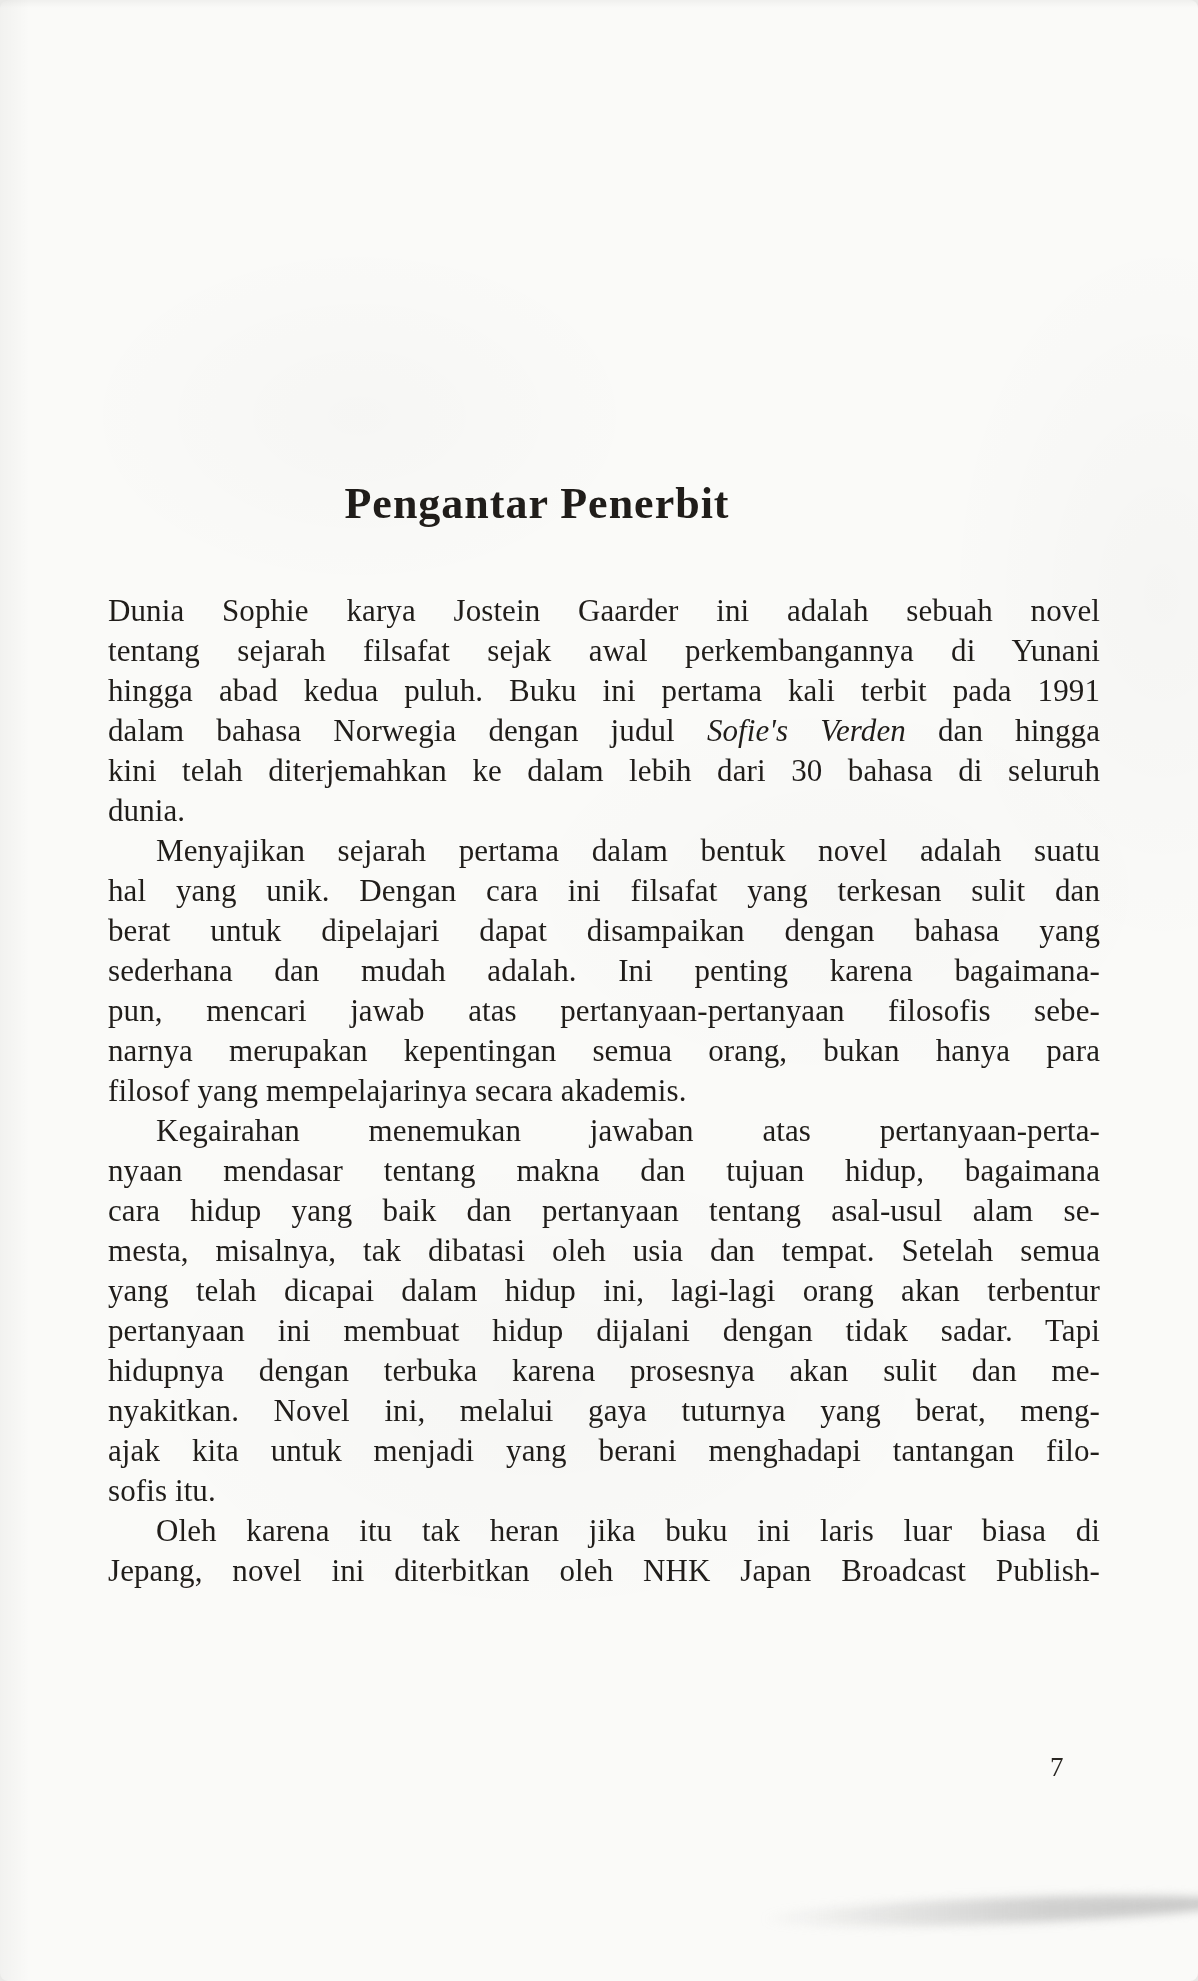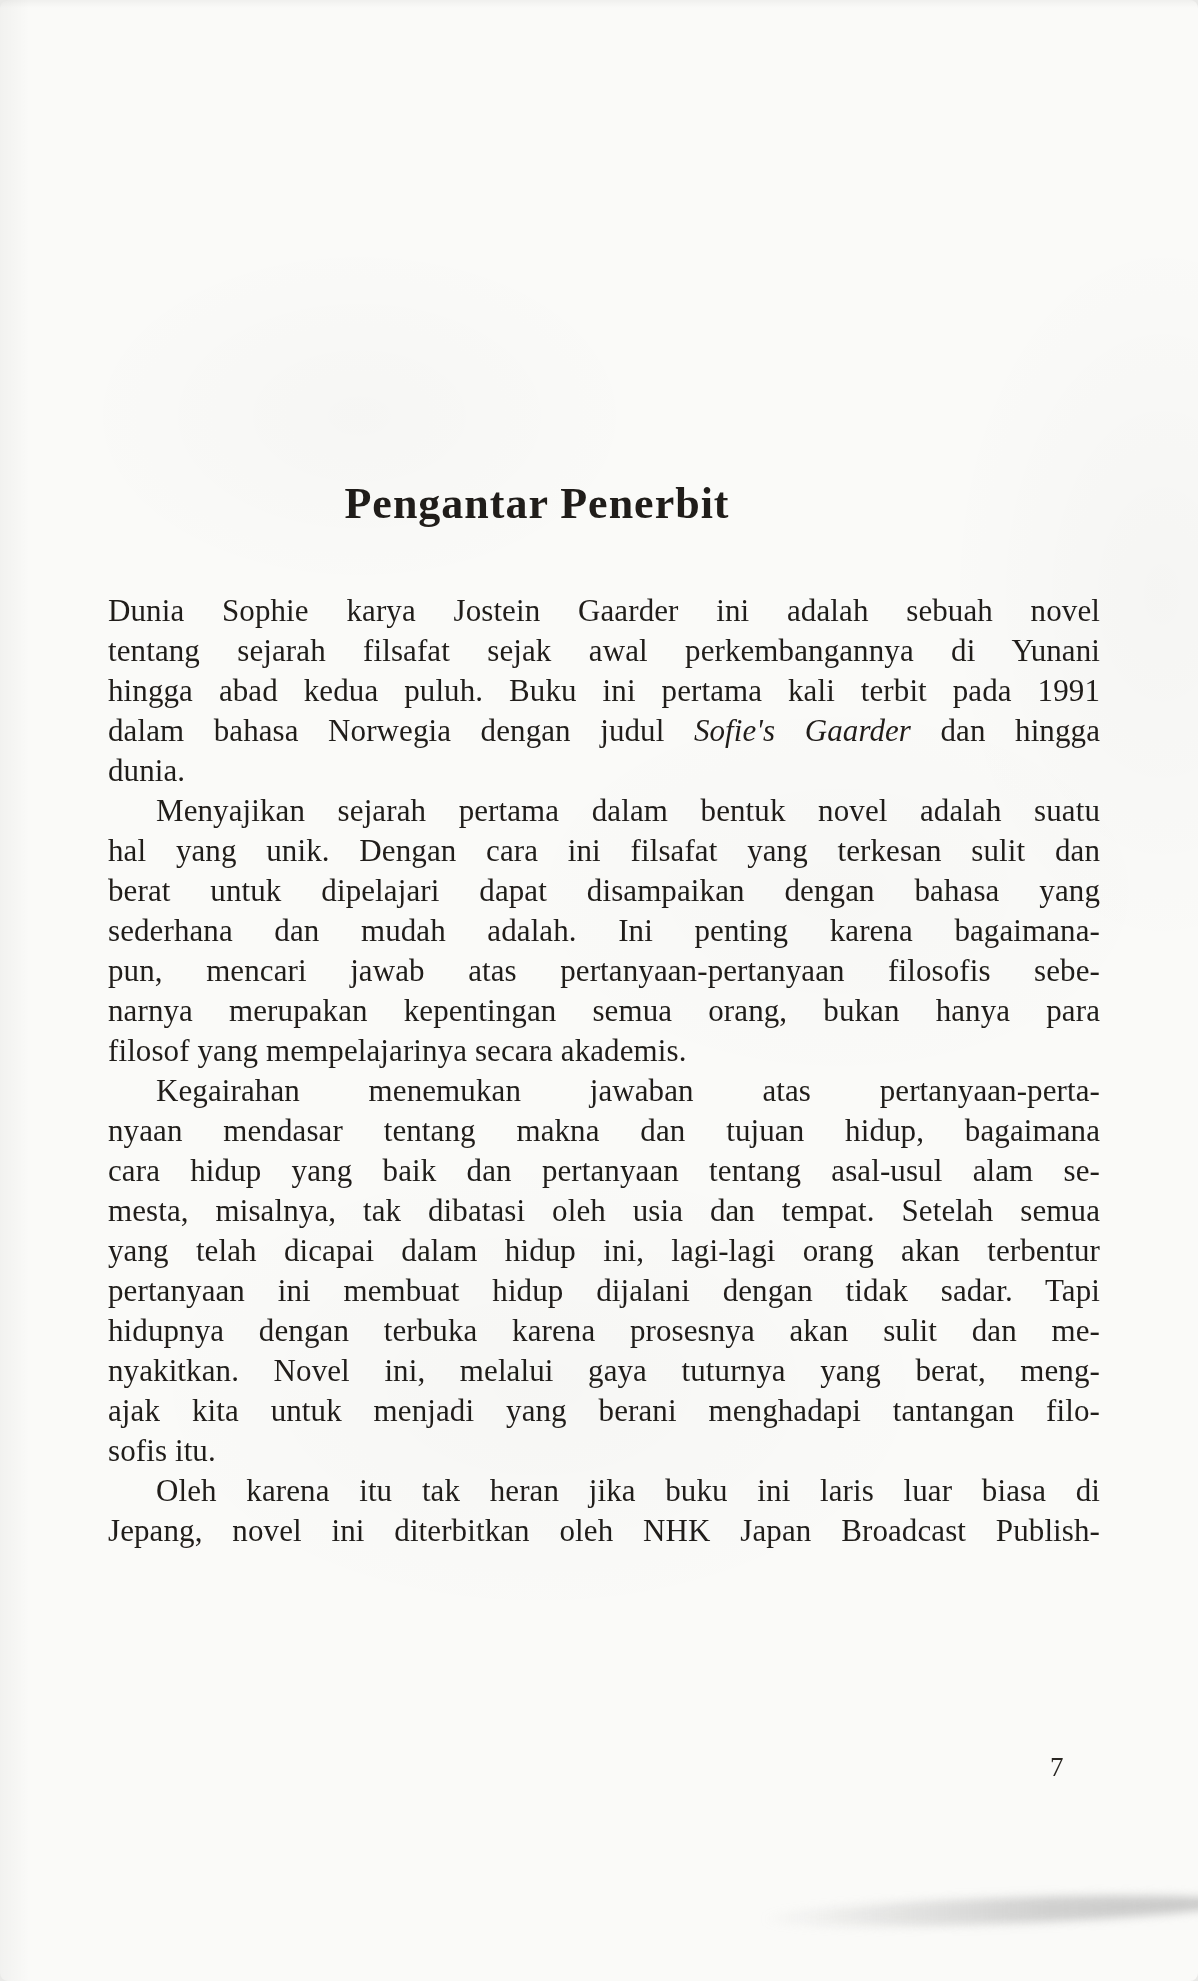--- a/index.html
+++ b/index.html
@@ -87,21 +87,22 @@
 </style>
 </head>
 <body>
 
 <div class="page">
   <h1 class="title">Pengantar Penerbit</h1>
   <div class="body-text" id="body-text">
       <div class="line"><span>Dunia Sophie karya Jostein Gaarder ini adalah sebuah novel</span></div>
       <div class="line"><span>tentang sejarah filsafat sejak awal perkembangannya di Yunani</span></div>
       <div class="line"><span>hingga abad kedua puluh. Buku ini pertama kali terbit pada 1991</span></div>
-      <div class="line"><span>dalam bahasa Norwegia dengan judul </span><span class="italic">Sofie's Gaarder</span><span> dan hingga</span></div>
+      <div class="line"><span>dalam bahasa Norwegia dengan judul </span><span class="italic">Sofie's Verden</span><span> dan hingga</span></div>
+      <div class="line"><span>kini telah diterjemahkan ke dalam lebih dari 30 bahasa di seluruh</span></div>
       <div class="line last"><span>dunia.</span></div>
       <div class="line indent"><span>Menyajikan sejarah pertama dalam bentuk novel adalah suatu</span></div>
       <div class="line"><span>hal yang unik. Dengan cara ini filsafat yang terkesan sulit dan</span></div>
       <div class="line"><span>berat untuk dipelajari dapat disampaikan dengan bahasa yang</span></div>
       <div class="line"><span>sederhana dan mudah adalah. Ini penting karena bagaimana-</span></div>
       <div class="line"><span>pun, mencari jawab atas pertanyaan-pertanyaan filosofis sebe-</span></div>
       <div class="line"><span>narnya merupakan kepentingan semua orang, bukan hanya para</span></div>
       <div class="line last"><span>filosof yang mempelajarinya secara akademis.</span></div>
       <div class="line indent"><span>Kegairahan menemukan jawaban atas pertanyaan-perta-</span></div>
       <div class="line"><span>nyaan mendasar tentang makna dan tujuan hidup, bagaimana</span></div>

